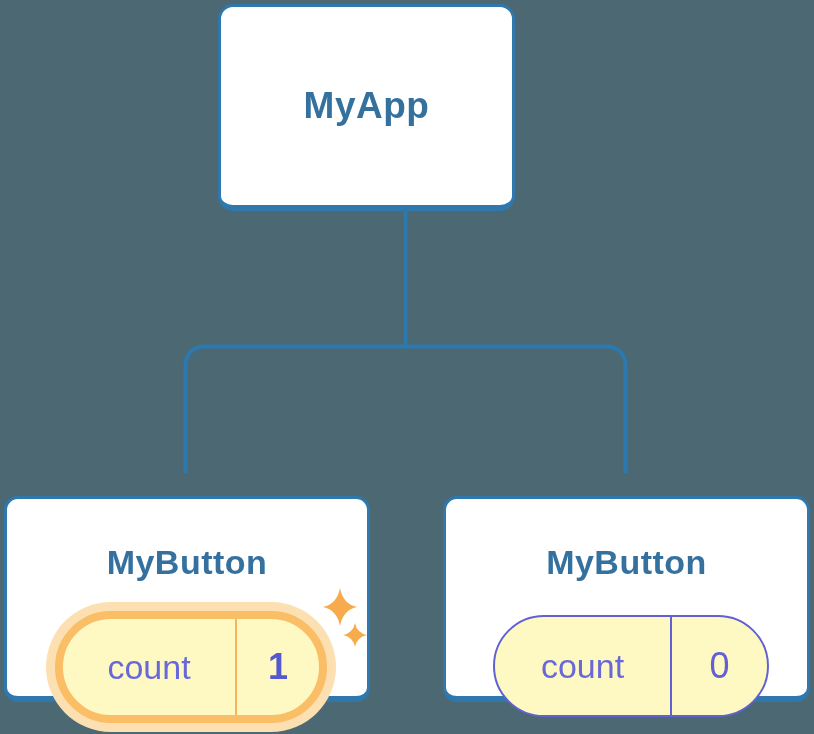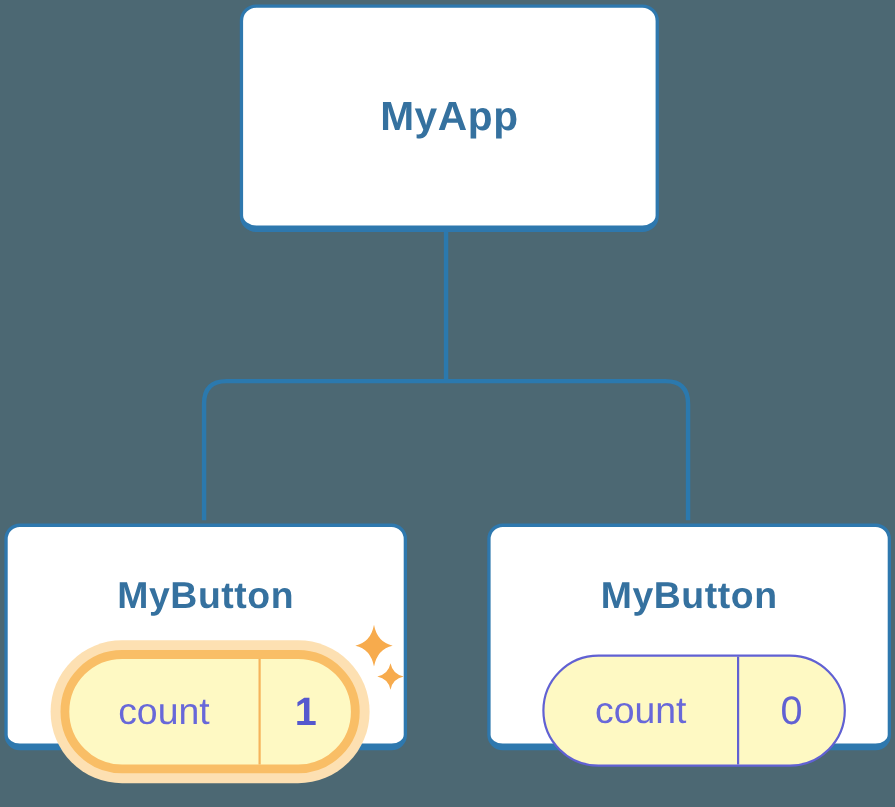--- a/index.html
+++ b/index.html
@@ -31,34 +31,34 @@
     position: absolute;
     background: #ffffff;
     border: 3px solid #2e78ae;
     border-bottom-width: 6px;
     border-radius: 15px;
     box-sizing: border-box;
   }
   .root-card {
     left: 218px;
     top: 4px;
-    width: 381px;
+    width: 297px;
     height: 207px;
     display: flex;
     align-items: center;
     justify-content: center;
   }
   .root-title {
     color: #35719f;
     font-size: 37px;
     font-weight: bold;
     letter-spacing: 0.5px;
   }
   .child-card {
-    top: 476px;
+    top: 496px;
     width: 367px;
     height: 206px;
     border-radius: 14px;
   }
   .child-left  { left: 4px;   width: 366px; }
   .child-right { left: 443px; }
   .child-title {
     margin-top: 44px;
     text-align: center;
     color: #35719f;

